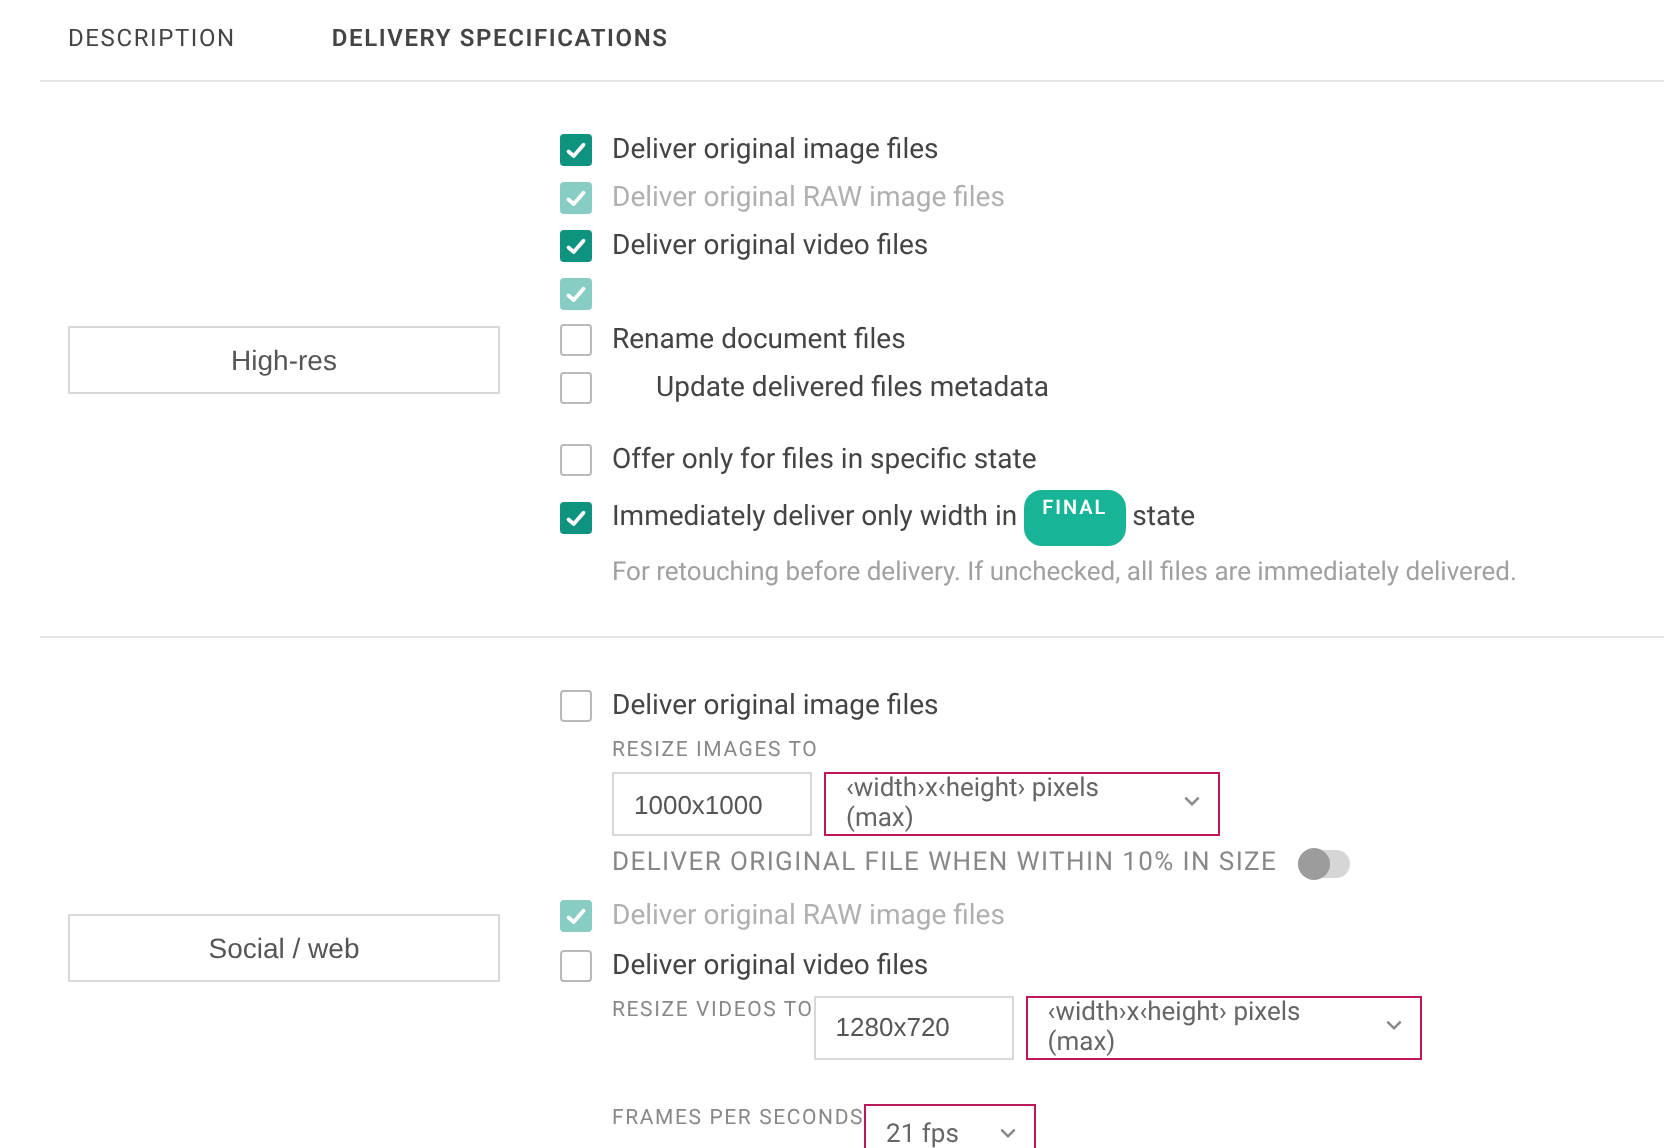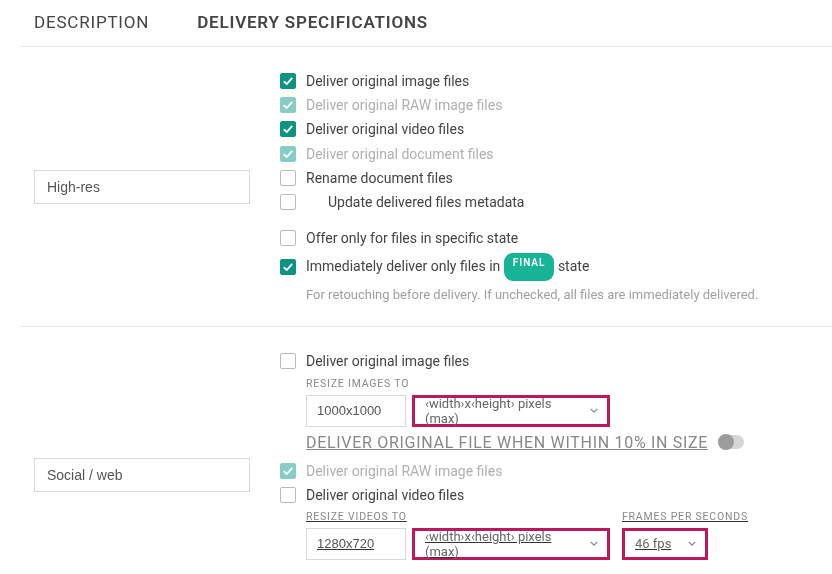--- a/index.html
+++ b/index.html
@@ -11,21 +11,21 @@
     width: 832px;
   }
   .page { padding-left: 20px; }
   .tabs {
     display: flex;
     gap: 48px;
     padding: 0 14px;
     border-bottom: 1px solid #e5e5e5;
   }
   .tab {
-    font-size: 17px;
+    font-size: 12px;
     letter-spacing: 0.8px;
     padding: 12px 0 14px 0;
     color: #444;
     cursor: pointer;
     text-transform: uppercase;
   }
   .tab.active { font-weight: 600; }
   .content-rows { }
   .row {
     display: flex;
@@ -40,20 +40,21 @@
     padding-left: 14px;
   }
   .name-input {
     width: 216px;
     height: 34px;
     border: 1px solid #d8d8d8;
     padding: 0 12px;
     font-size: 14px;
     color: #555;
     background: #fff;
+    text-align: center;
   }
   .col-opts { flex: 1; padding-top: 3px; }
 
   .opt {
     display: flex;
     align-items: center;
     gap: 10px;
     margin-bottom: 6px;
     line-height: 1.3;
   }
@@ -111,21 +112,21 @@
     margin-bottom: 6px;
   }
   .size-input {
     width: 100px; height: 32px;
     border: 1px solid #d8d8d8;
     padding: 0 10px;
     font-size: 13px;
     color: #555;
   }
   .dropdown {
-    border: 3px solid #be185d;
+    border: 1px solid #be185d;
     height: 32px;
     display: flex; align-items:center;
     padding: 0 28px 0 10px;
     font-size: 13px;
     color: #666;
     position: relative;
     min-width: 80px;
     cursor: pointer;
     background: #fff;
   }
@@ -133,41 +134,40 @@
     position: absolute; right: 8px; top: 50%; transform: translateY(-50%);
   }
   .chevron svg { width: 10px; height: 10px; }
   .chevron svg polyline { stroke: #888; stroke-width: 1.5; fill: none; }
 
   .toggle-row {
     display: flex; align-items: center; gap: 10px;
     margin-top: 6px;
   }
   .toggle-label {
-    font-size: 16px;
+    font-size: 13px;
     letter-spacing: 0.7px;
     color: #888;
     text-transform: uppercase;
-    text-decoration: underline;
   }
   .toggle {
     width: 26px; height: 14px;
     background: #d6d6d6;
     border-radius: 8px;
     position: relative;
     cursor: pointer;
   }
   .toggle .knob {
     position: absolute; left: 0; top: -1px;
     width: 16px; height: 16px;
     background: #9c9c9c;
     border-radius: 50%;
   }
 
-  .field-group { display: flex; flex-direction: column; margin-right: 6px; text-decoration: underline; }
+  .field-group { display: flex; margin-right: 6px; }
   .fields-row { display: flex; gap: 6px; flex-wrap: wrap; align-items: flex-start; }
 </style>
 </head>
 <body>
 
 <div class="page">
   <div class="tabs">
     <div class="tab">DESCRIPTION</div>
     <div class="tab active">DELIVERY SPECIFICATIONS</div>
   </div>
@@ -202,42 +202,41 @@
               </svg>
             </span>
           <span class="opt-label">Deliver original video files</span>
         </div>
         <div class="opt">
           <span class="cb checked disabled">
               <svg viewBox="0 0 16 16">
                 <polyline points="3,9 6.5,12 13,4.5"></polyline>
               </svg>
             </span>
-          <span class="opt-label disabled">Deliver original document files</span>
         </div>
         <div class="opt">
           <span class="cb unchecked"></span>
           <span class="opt-label">Rename document files</span>
         </div>
         <div class="opt gap-after">
           <span class="cb unchecked"></span>
           <span class="opt-label">Update delivered files metadata</span>
         </div>
         <div class="opt">
           <span class="cb unchecked"></span>
           <span class="opt-label">Offer only for files in specific state</span>
         </div>
         <div class="opt">
           <span class="cb checked">
               <svg viewBox="0 0 16 16">
                 <polyline points="3,9 6.5,12 13,4.5"></polyline>
               </svg>
             </span>
           <span class="opt-label">
-            <span>Immediately deliver only files in </span><span class="pill">FINAL</span><span> state</span>
+            <span>Immediately deliver only width in </span><span class="pill">FINAL</span><span> state</span>
           </span>
         </div>
         <div class="help">For retouching before delivery. If unchecked, all files are immediately delivered.</div>
       </div>
     </div>
 
     <div class="row" style="border-bottom:none;">
       <div class="col-name">
         <input class="name-input" value="Social / web" style="">
       </div>
@@ -289,21 +288,21 @@
                   <span>‹width›x‹height› pixels (max)</span>
                   <span class="chevron"><svg viewBox="0 0 12 12">
                         <polyline points="2,4 6,8 10,4"></polyline>
                       </svg></span>
                 </div>
               </div>
             </div>
             <div class="field-group">
               <div class="sublabel">FRAMES PER SECONDS</div>
               <div class="dropdown" style="width:86px;">
-                <span>46 fps</span>
+                <span>21 fps</span>
                 <span class="chevron"><svg viewBox="0 0 12 12">
                       <polyline points="2,4 6,8 10,4"></polyline>
                     </svg></span>
               </div>
             </div>
           </div>
           <div class="fields-row" style="margin-top:6px;">
             <div class="field-group" style="width:150px;margin-left:16px;">
               <div class="sublabel">BIT RATE</div>
             </div>

